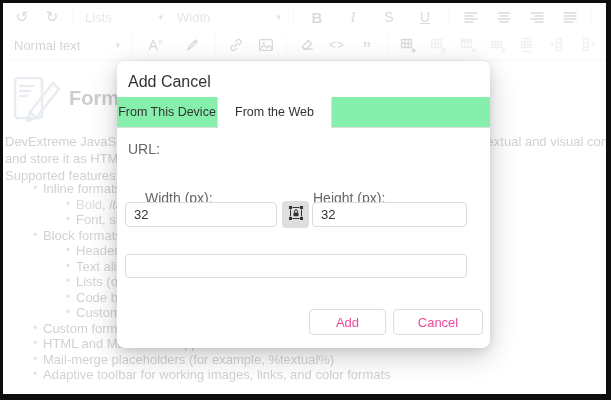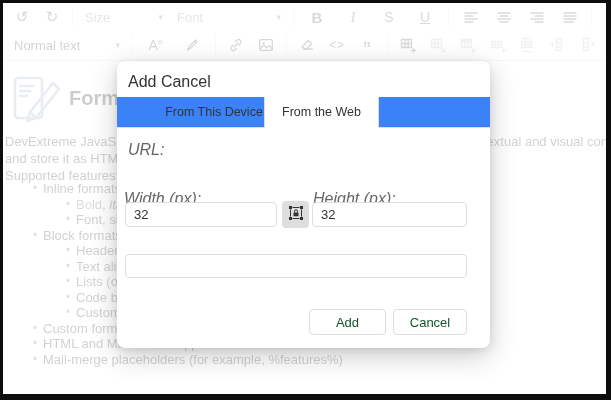--- a/index.html
+++ b/index.html
@@ -43,53 +43,53 @@
   .features li.lv2{padding-left:71px;}
   .features li:before{content:"\2022";position:absolute;color:#8f8f8f;font-size:12px;}
   .features li.lv1:before{left:28px;}
   .features li.lv2:before{left:61px;}
   
   .shade{position:absolute;inset:0;background:rgba(255,255,255,0.75);z-index:5;}
   .modal{position:absolute;left:114px;top:58px;width:373px;height:287px;background:#fff;
     border-radius:8px;box-shadow:0 8px 28px rgba(0,0,0,.20),0 2px 8px rgba(0,0,0,.10);
     z-index:10;overflow:hidden;}
   .m-title{position:absolute;left:11px;top:12px;font-size:16px;font-weight:500;color:#333;}
-  .m-tabs{position:absolute;left:0;top:36px;right:0;height:30px;background:#3b82f6;
-    border-bottom:1px solid #dedede;display:flex;padding-left:47px;}
+  .m-tabs{position:absolute;left:0;top:36px;right:0;height:30px;background:#86efac;
+    border-bottom:1px solid #dedede;display:flex;}
   .m-tab{width:100px;box-sizing:border-box;text-align:center;line-height:30px;font-size:12.5px;color:#333;flex:none;}
   .m-tab.active{width:115px;height:31px;background:#fff;border-left:1px solid #ddd;border-right:1px solid #ddd;}
-  .f-label{position:absolute;font-size:16px;color:#666;font-style:italic;}
+  .f-label{position:absolute;font-size:14px;color:#666;}
   .inp{position:absolute;box-sizing:border-box;border:1px solid #ddd;border-radius:4px;
     background:#fff;font-size:13px;color:#333;padding:0 8px;font-family:inherit;outline:none;
     display:flex;align-items:center;}
   input.inp{display:block;}
   .inp.focus{border-color:#9ec5ec;}
   .caret{display:inline-block;width:1px;height:13px;background:#222;margin-left:1px;}
   .lockbtn{position:absolute;left:165px;top:140px;width:27px;height:27px;background:#dedede;
     border:none;border-radius:4px;display:flex;align-items:center;justify-content:center;padding:0;}
   .btn{position:absolute;box-sizing:border-box;height:26px;background:#fff;border:1px solid #ddd;
-    border-radius:4px;font-size:13px;color:#14532d;font-family:inherit;display:flex;
+    border-radius:4px;font-size:13px;color:#ec4899;font-family:inherit;display:flex;
     align-items:center;justify-content:center;}
 </style>
 </head>
 <body>
 
 <div class="frame">
 
   <div class="toolbar">
     <div class="trow">
       <div class="tbtn glyph-undo">↺</div>
       <div class="tbtn glyph-undo">↻</div>
       <div class="sep"></div>
       <div class="dd" style="width:78px">
-        <span>Size</span>
+        <span>Lists</span>
         <span class="chev">▾</span>
       </div>
       <div class="dd" style="width:104px">
-        <span>Font</span>
+        <span>Width</span>
         <span class="chev">▾</span>
       </div>
       <div class="sep"></div>
       <div class="tbtn w36 glyph-b">B</div>
       <div class="tbtn w36 glyph-i">I</div>
       <div class="tbtn w36 glyph-s">S</div>
       <div class="tbtn w36 glyph-u">U</div>
       <div class="sep"></div>
       <div class="tbtn" style="width:33px">
         <svg width="16" height="16">
@@ -268,36 +268,37 @@
         <li class="lv2"><span style="font-weight: normal; color: #737373;">Bold</span><span>, </span><span style="font-style: italic;">italic, strikethrough</span></li>
         <li class="lv2"><span>Font, size, color changes</span></li>
         <li class="lv1"><span>Block formats:</span></li>
         <li class="lv2"><span>Headers</span></li>
         <li class="lv2"><span>Text alignment</span></li>
         <li class="lv2"><span>Lists (ordered and unordered)</span></li>
         <li class="lv2"><span>Code blocks</span></li>
         <li class="lv2"><span>Custom</span></li>
         <li class="lv1"><span>Custom formats</span></li>
         <li class="lv1"><span>HTML and Markdown support</span></li>
-        <li class="lv1"><span>Mail-merge placeholders (for example, %features%)</span></li>
+        <li class="lv1"><span>Mail-merge placeholders (for example, %textual%)</span></li>
+        <li class="lv1"><span>Adaptive toolbar for working images, links, and color formats</span></li>
       </ul>
   </div>
 
   <div class="shade"></div>
 
   <div class="modal">
     <div class="m-title">Add Cancel</div>
     <div class="m-tabs">
       <div class="m-tab">From This Device</div>
       <div class="m-tab active">From the Web</div>
     </div>
 
     <div class="f-label" style="left:11px;top:80px">URL:</div>
 
-    <div class="f-label" style="left:7px;top:129px">Width (px):</div>
+    <div class="f-label" style="left:28px;top:129px">Width (px):</div>
     <input class="inp" style="left: 8px; top: 141px; width: 152px; height: 25px;" value="32">
 
     <button class="lockbtn">
       <span>
         <svg width="16" height="16" viewBox="0 0 16 16">
           <g fill="#333">
               <rect x="1" y="1" width="3" height="3"></rect>
               <rect x="12" y="1" width="3" height="3"></rect>
               <rect x="1" y="12" width="3" height="3"></rect>
               <rect x="12" y="12" width="3" height="3"></rect>
@@ -310,15 +311,15 @@
         </svg>
       </span>
     </button>
 
     <div class="f-label" style="left:196px;top:129px">Height (px):</div>
     <input class="inp" style="left: 195px; top: 141px; width: 155px; height: 25px;" value="32">
 
     <input class="inp" style="left: 8px; top: 193px; width: 342px; height: 24px;" value="">
 
     <button class="btn" style="left:192px;top:248px;width:77px">Add</button>
-    <button class="btn" style="left:276px;top:248px;width:74px">Cancel</button>
+    <button class="btn" style="left:276px;top:248px;width:90px">Cancel</button>
   </div>
 </div>
 
 </body></html>

